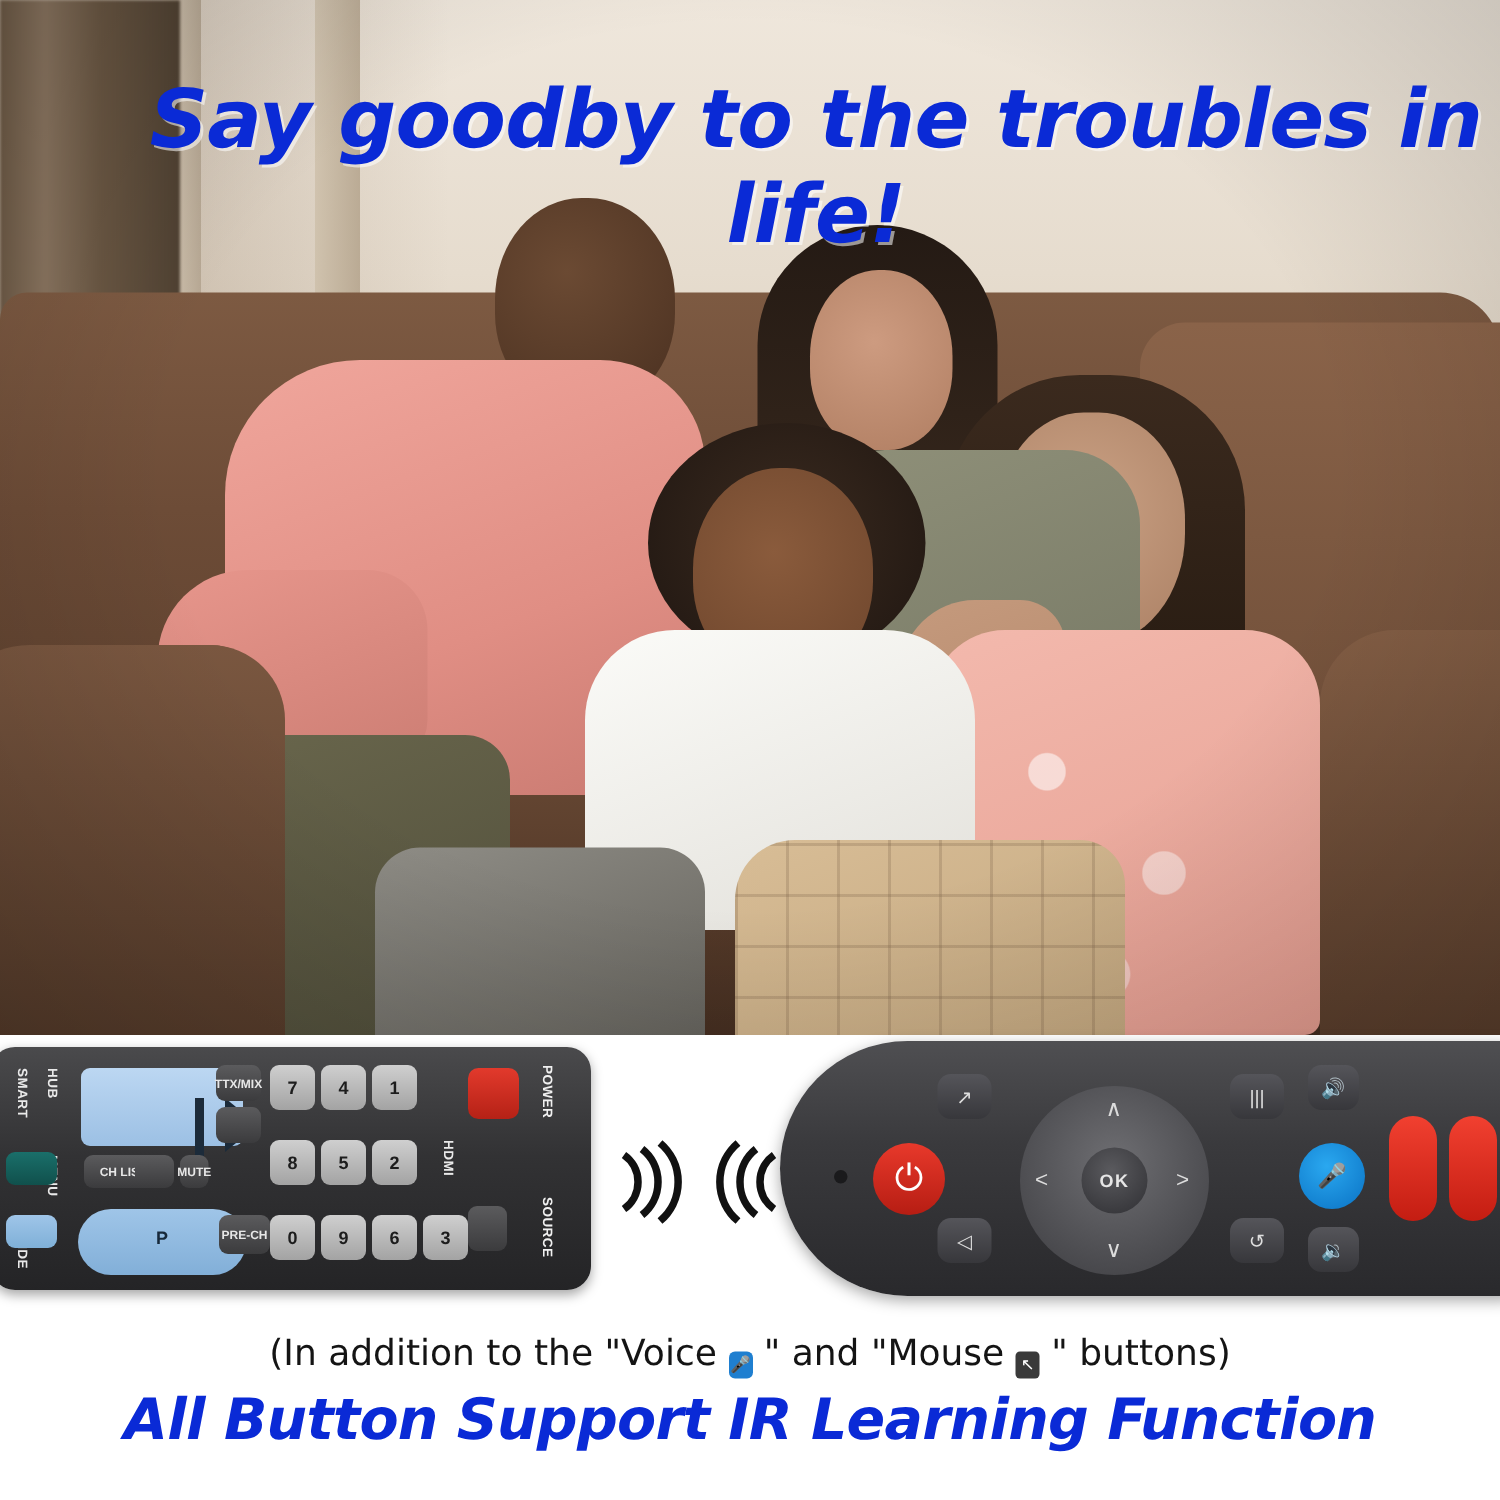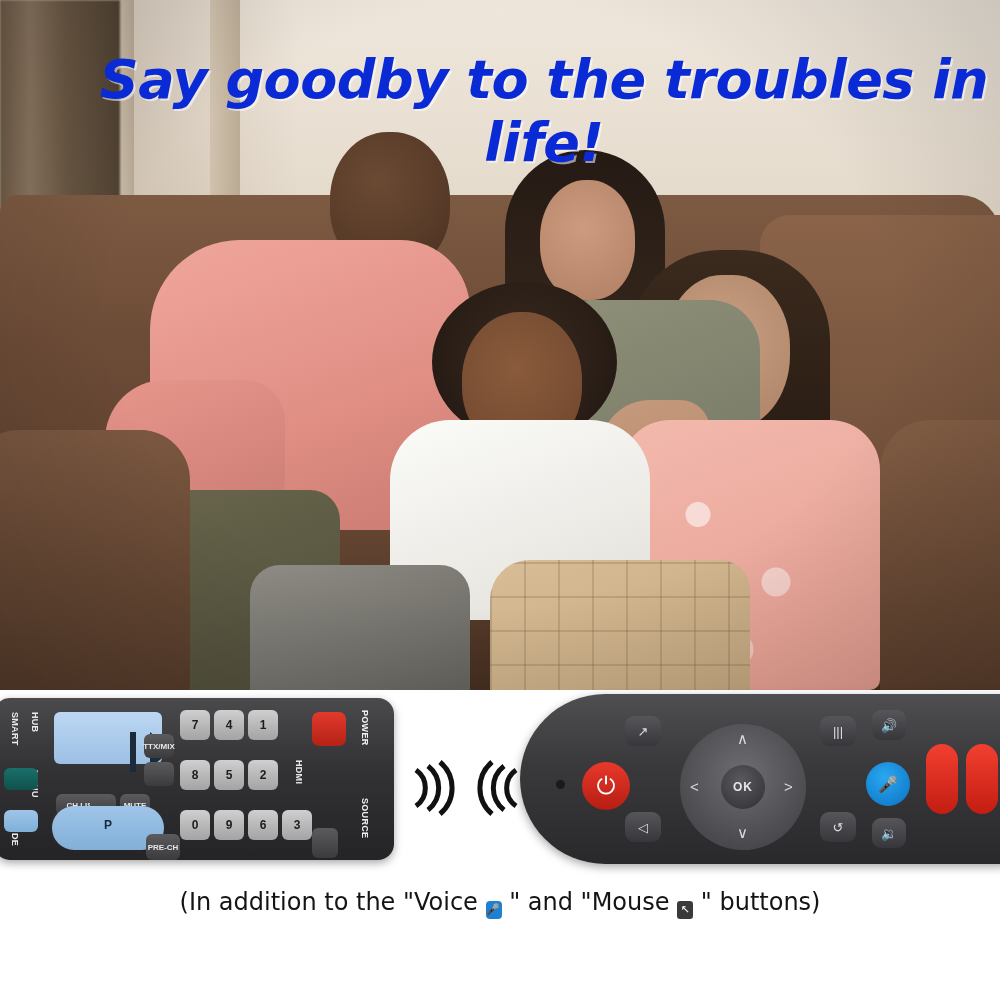--- a/index.html
+++ b/index.html
@@ -251,21 +251,21 @@
     position: absolute;
     background: linear-gradient(180deg,#cfcfcf,#a3a3a3);
     border-radius: 6px;
     color: #1d1d1d;
     font-size: 12px;
     font-weight: bold;
     display: flex; align-items: center; justify-content: center;
   }
   .tvr-btn.dark {
     background: linear-gradient(180deg,#5b5b5d,#3b3b3d);
-    color: #e7e7e7; font-size: 8px; margin-top: 24px;
+    color: #e7e7e7; font-size: 8px;
   }
   .tvr-btn.blue {
     background: linear-gradient(180deg,#9fc5e8,#7fb0d8);
     color: #17293a; font-size: 8px;
   }
   .tvr-btn.teal {
     background: linear-gradient(180deg,#1a6f6a,#10504c);
     color: #d7f3f0; font-size: 8px;
   }
 
@@ -415,21 +415,21 @@
 
     <div class="tvr-side-label" style="left:16px; top:14px;">SMART</div>
     <div class="tvr-side-label" style="left:36px; top:14px;">HUB</div>
     <div class="tvr-side-label" style="left:36px; top:72px;">MENU</div>
     <div class="tvr-side-label" style="left:16px; top:118px;">GUIDE</div>
 
     <div class="tvr-btn teal" style="left:10px; top:70px; width:34px; height:22px;"></div>
     <div class="tvr-btn blue" style="left:10px; top:112px; width:34px; height:22px;"></div>
     <div class="tvr-btn dark" style="left:62px; top:72px; width:52px; height:22px;">CH LIST</div>
     <div class="tvr-btn dark" style="left:96px; top:72px; width:26px; height:22px;"></div>
-    <div class="tvr-btn dark" style="left:126px; top:72px; width:30px; height:22px;">MUTE</div>
+    <div class="tvr-btn dark" style="left:126px; top:72px; width:19px; height:22px;">MUTE</div>
     <div class="tvr-btn dark" style="left:150px; top:12px; width:30px; height:24px;">TTX/MIX</div>
     <div class="tvr-btn dark" style="left:150px; top:40px; width:30px; height:24px;"></div>
 
     <div class="tvr-pad">
       <div class="tvr-pad-label">P</div>
     </div>
 
     <div class="tvr-btn dark" style="left:152px; top:112px; width:34px; height:26px;">PRE-CH</div>
 
     <div class="tvr-btn" style="left:186px; top:12px; width:30px; height:30px;">7</div>
@@ -484,13 +484,14 @@
     <div class="air-blue" style="left:346px;">🎤</div>
 
     <div class="air-red" style="left:406px;"></div>
     <div class="air-red" style="left:446px;"></div>
   </div>
 
   <div class="caption-line">
     <span>(In addition to the "Voice </span><span class="inline-ico">🎤</span><span> " and "Mouse </span><span class="inline-ico grey">↖</span><span> " buttons)</span>
   </div>
 
+  <div class="caption-main">All Button Support IR  Learning Function</div>
 </div>
 
 </body></html>

